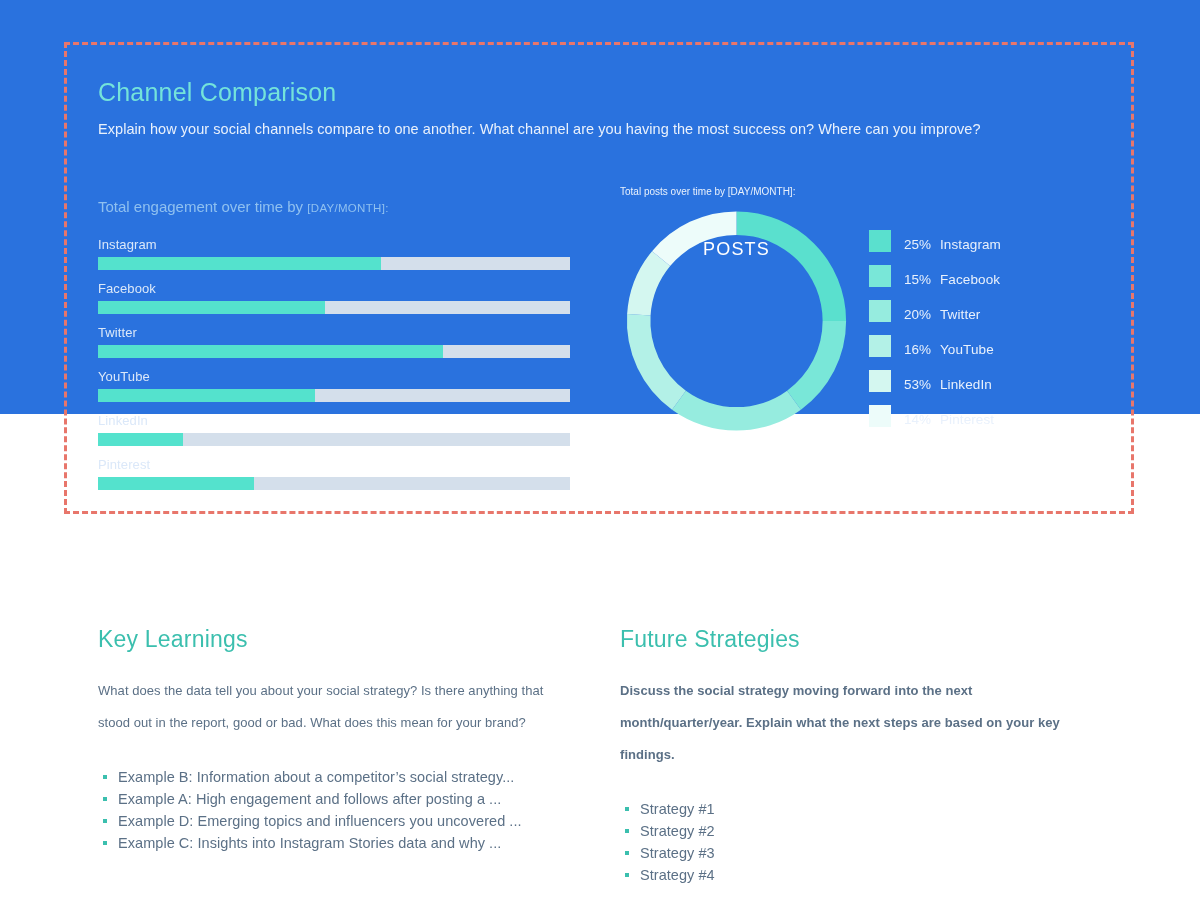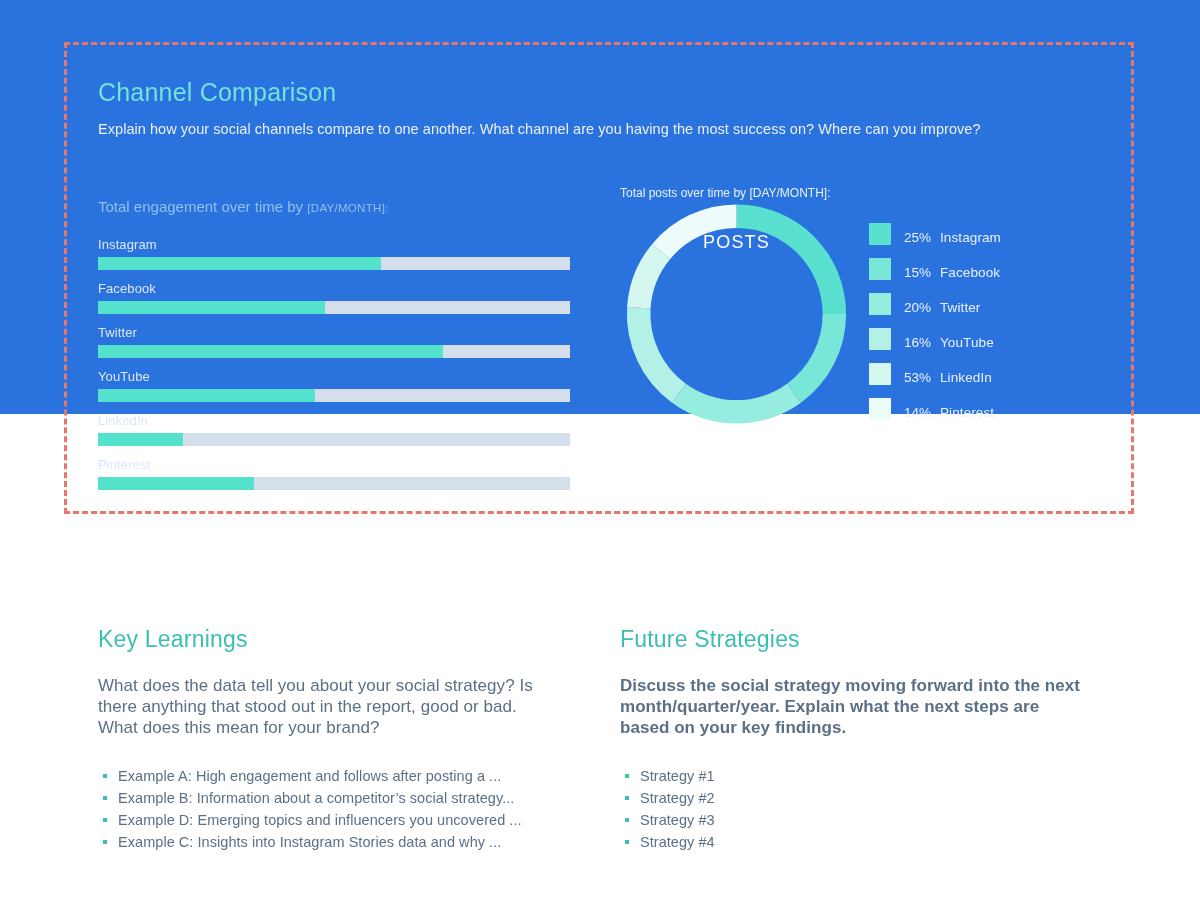--- a/index.html
+++ b/index.html
@@ -109,22 +109,23 @@
 
   
   .donut-block {
     position: absolute;
     left: 620px;
     top: 186px;
     width: 480px;
   }
 
   .donut-label {
-    font-size: 12px;
+    font-size: 10px;
     color: #e9f1fc;
+    margin-bottom: 10px;
     white-space: nowrap;
   }
 
   .donut-wrap {
     position: relative;
     width: 480px;
     height: 228px;
   }
 
   .donut-svg {
@@ -199,22 +200,22 @@
 
   .col-title {
     font-size: 23px;
     font-weight: 400;
     color: #3bbfae;
     letter-spacing: 0.2px;
     margin-bottom: 22px;
   }
 
   .col-body {
-    font-size: 17px;
-    line-height: 21px;
+    font-size: 13px;
+    line-height: 32px;
     color: #5b7086;
     letter-spacing: 0.05px;
   }
   .col-left .col-body  { width: 455px; }
   .col-right .col-body { width: 465px; font-weight: bold; }
 
   .col-list {
     margin-top: 27px;
     list-style: none;
   }
@@ -349,22 +350,22 @@
       </div>
     </div>
   </div>
 
   <div class="bottom">
 
     <div class="col col-left">
       <div class="col-title">Key Learnings</div>
       <div class="col-body">What does the data tell you about your social strategy? Is there anything that stood out in the report, good or bad. What does this mean for your brand?</div>
       <ul class="col-list" id="key-learnings-list">
+          <li><span class="dot"></span><span>Example B: Information about a competitor’s social strategy...</span></li>
           <li><span class="dot"></span><span>Example A: High engagement and follows after posting a ...</span></li>
-          <li><span class="dot"></span><span>Example B: Information about a competitor’s social strategy...</span></li>
           <li><span class="dot"></span><span>Example D: Emerging topics and influencers you uncovered ...</span></li>
           <li><span class="dot"></span><span>Example C: Insights into Instagram Stories data and why ...</span></li>
         </ul>
     </div>
 
     <div class="col col-right">
       <div class="col-title">Future Strategies</div>
       <div class="col-body">Discuss the social strategy moving forward into the next month/quarter/year. Explain what the next steps are based on your key findings.</div>
       <ul class="col-list" id="future-strategies-list">
           <li><span class="dot"></span><span>Strategy #1</span></li>

